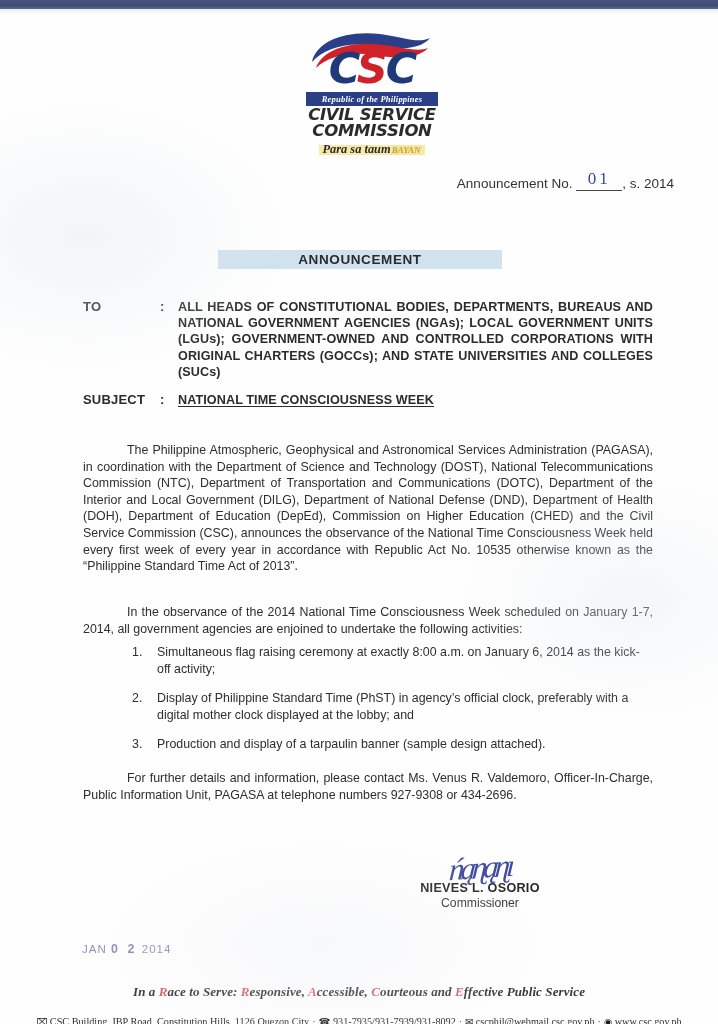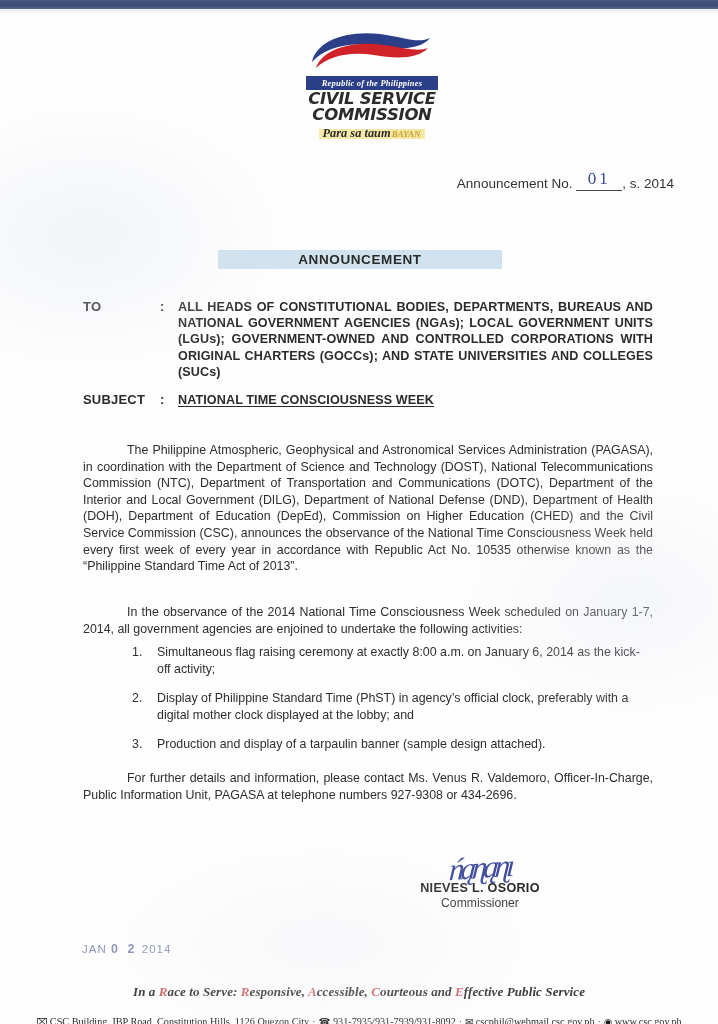--- a/index.html
+++ b/index.html
@@ -301,20 +301,21 @@
 
 <div class="page">
 
   <div class="logo-wrap">
     <div class="swoosh">
       <svg width="132" height="46" viewBox="0 0 132 46" xmlns="http://www.w3.org/2000/svg">
         <path d="M6 34 C10 14, 38 2, 74 6 C98 9, 112 16, 124 10 C114 22, 92 22, 70 18 C42 13, 18 20, 6 34 Z" fill="#2a3f87"></path>
         <path d="M10 40 C16 22, 44 12, 78 17 C100 20, 112 24, 122 20 C112 31, 90 31, 68 27 C44 23, 22 28, 10 40 Z" fill="#cf2229"></path>
       </svg>
     </div>
+    <div class="csc-letters"><span style="color: rgb(31, 58, 122);">C</span><span style="color: rgb(207, 34, 41);">S</span><span style="color: rgb(31, 58, 122);">C</span></div>
     <div class="ribbon">Republic of the Philippines</div>
     <div class="agency-name">CIVIL SERVICE</div>
     <div class="agency-name">COMMISSION</div>
     <div class="tagline-badge"><span class="hl"><span class="para">Para sa taum</span><span class="bayan">BAYAN</span></span></div>
   </div>
 
   <div class="ann-no">
     <span>Announcement No.</span>
     <span class="blank"><span class="handwritten">01</span></span><span>, s. 2014</span>
   </div>

